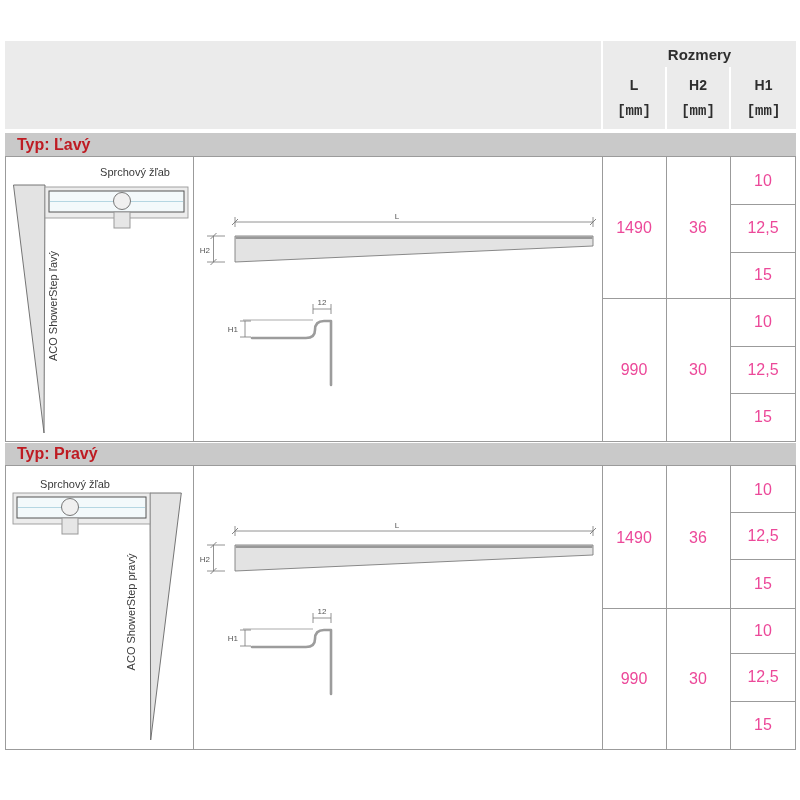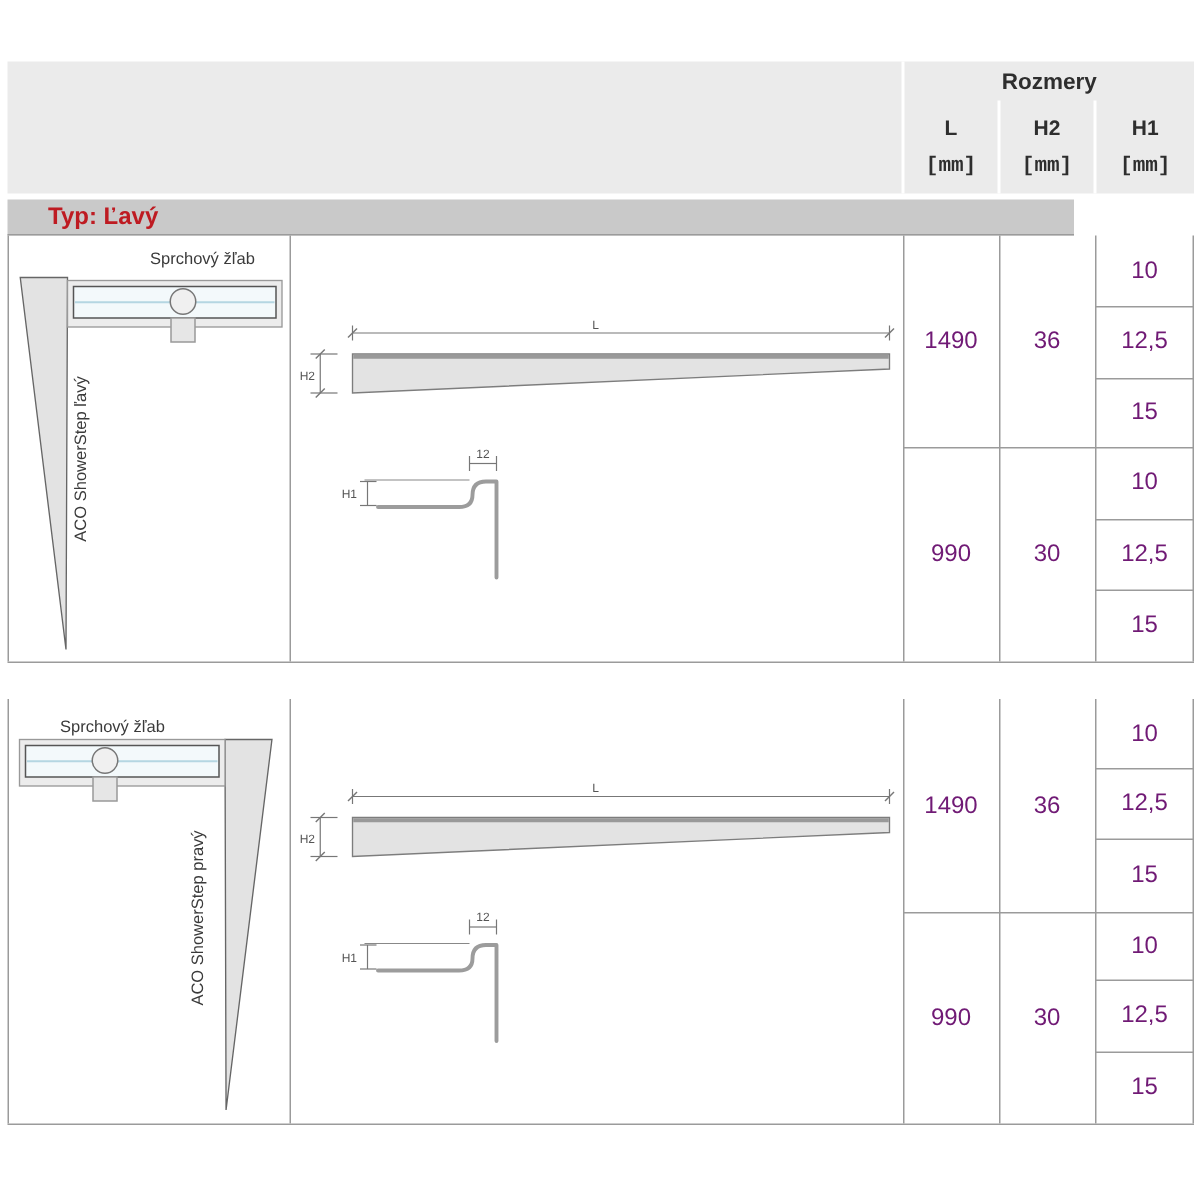--- a/index.html
+++ b/index.html
@@ -11,28 +11,28 @@
   
   .hdr-block{left:5px;top:41px;width:791px;height:88px;background:#ebebeb;}
   .hdr-sep{background:#ffffff;width:2px;}
   .hdr-title{left:603px;top:41px;width:193px;height:27px;display:flex;align-items:center;justify-content:center;
              font-size:15px;font-weight:bold;color:#2e2e2e;}
   .hdr-col{top:67px;height:62px;display:flex;flex-direction:column;align-items:center;justify-content:space-evenly;
            font-weight:bold;color:#2e2e2e;}
   .hdr-col .lbl{font-size:14px;}
   .hdr-col .unit{font-size:14px;font-family:Liberation Mono, monospace;}
   
-  .type-bar{left:5px;width:711px;background:#c9c9c9;border-bottom:1px solid #9b9b9b;
-            display:flex;align-items:center;padding-left:27px;box-sizing:border-box;}
+  .type-bar{left:5px;width:791px;background:#c9c9c9;border-bottom:1px solid #9b9b9b;
+            display:flex;align-items:center;padding-left:12px;box-sizing:border-box;}
   .type-bar span{font-size:16px;font-weight:bold;color:#be1b22;}
   
   .vline{width:1px;background:#9b9b9b;}
   .hline{height:1px;background:#9b9b9b;}
   
-  .cell{display:flex;align-items:center;justify-content:center;font-size:16px;color:#701a75;text-align:center;}
+  .cell{display:flex;align-items:center;justify-content:center;font-size:16px;color:#ec4899;text-align:center;}
   
   text{font-family:"Liberation Sans", sans-serif;}
   .diag-label{font-size:11px;fill:#3a3a3a;}
   .dim-label{font-size:8px;fill:#555;}
 </style>
 </head>
 <body>
 
 <div id="canvas">
 
@@ -50,20 +50,23 @@
     <span class="lbl">H2</span>
     <span class="unit">[mm]</span>
   </div>
   <div class="abs hdr-col" style="left:731px;width:65px;">
     <span class="lbl">H1</span>
     <span class="unit">[mm]</span>
   </div>
 
   <div class="abs type-bar" style="top:133px;height:24px;">
     <span>Typ: Ľavý</span>
+  </div>
+  <div class="abs type-bar" style="top:443px;height:23px;">
+    <span>Typ: Pravý</span>
   </div>
 
   <div>
     <div class="abs vline" style="left:5px;top:157px;height:284px;"></div>
     <div class="abs vline" style="left:193px;top:157px;height:284px;"></div>
     <div class="abs vline" style="left:602px;top:157px;height:284px;"></div>
     <div class="abs vline" style="left:666px;top:157px;height:284px;"></div>
     <div class="abs vline" style="left:730px;top:157px;height:284px;"></div>
     <div class="abs vline" style="left:795px;top:157px;height:284px;"></div>
     <div class="abs hline" style="left:730px;top:204px;width:66px;"></div>

